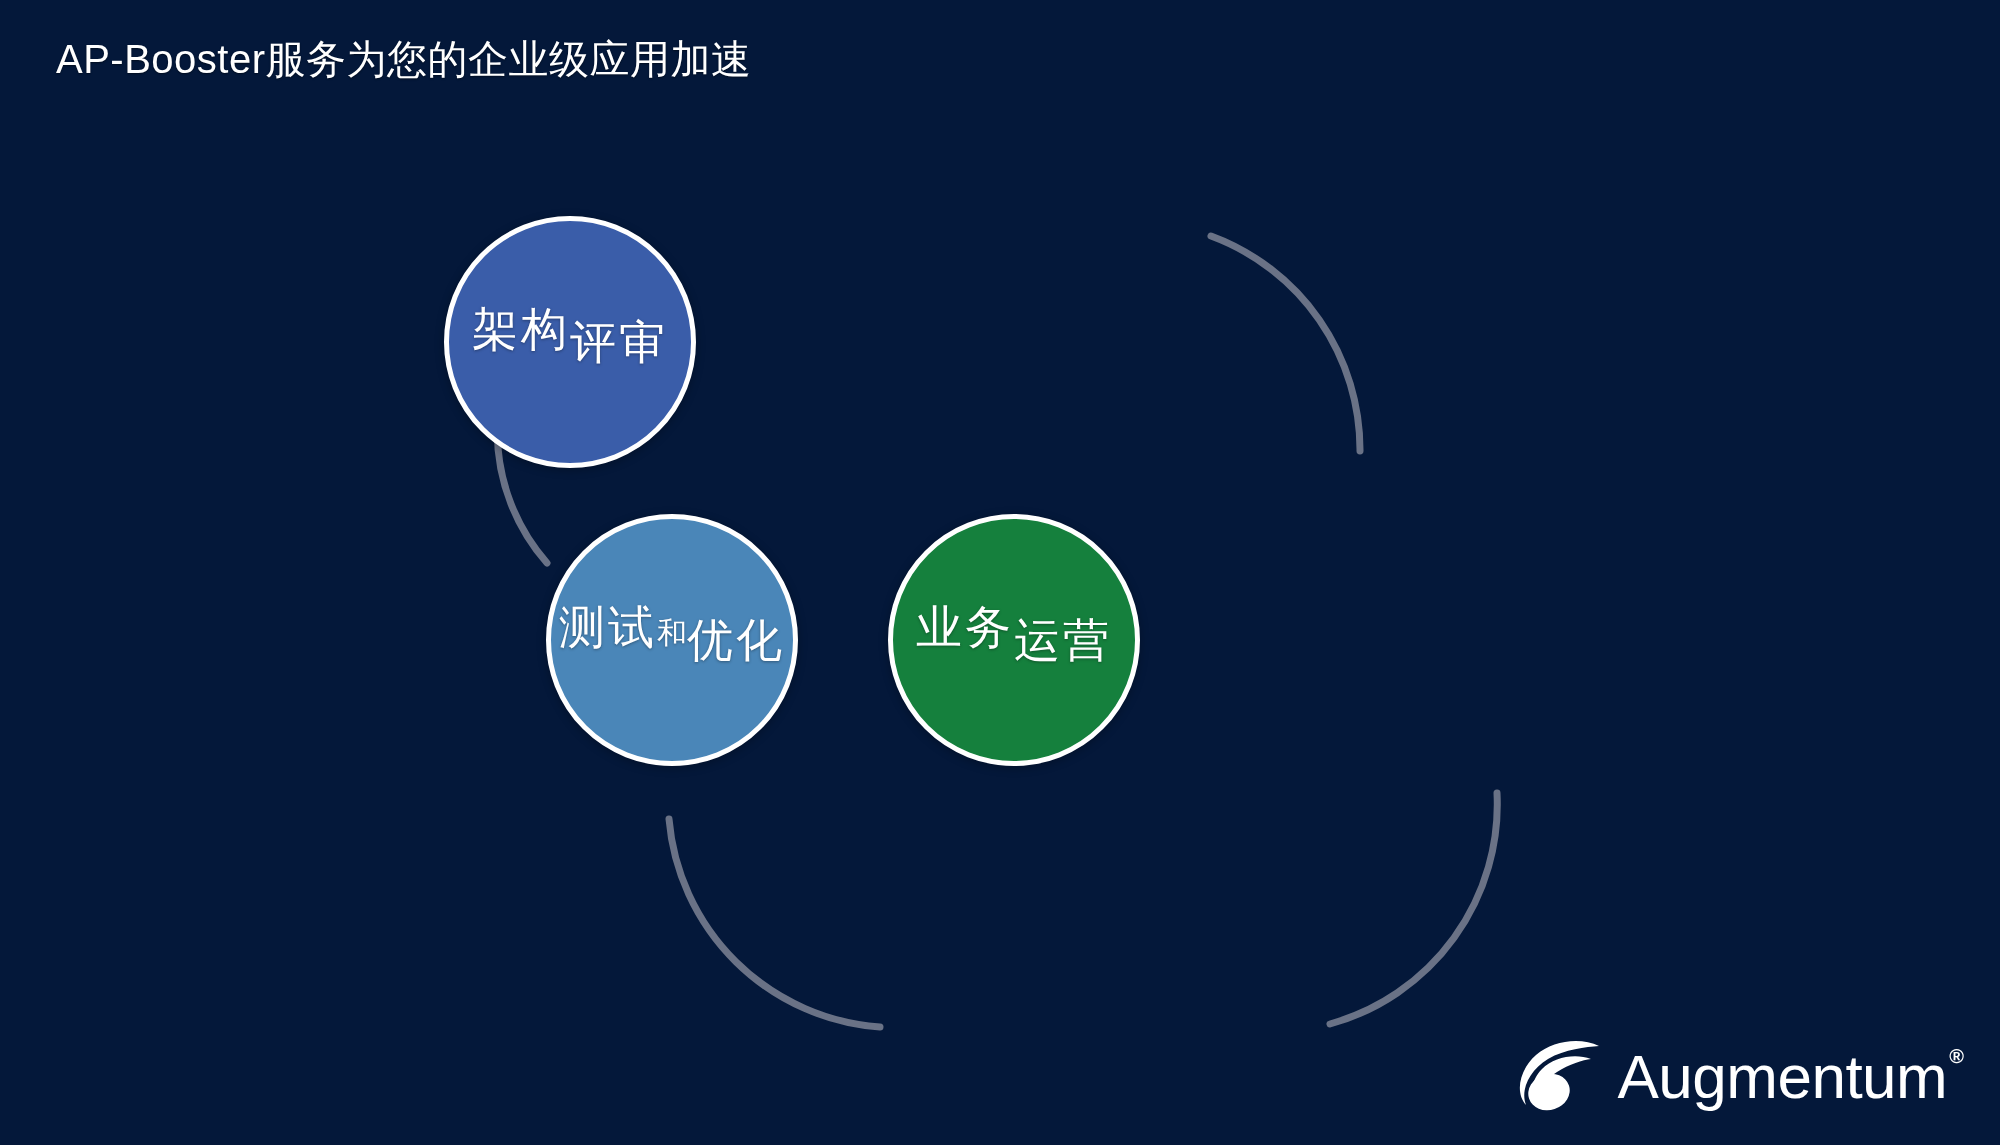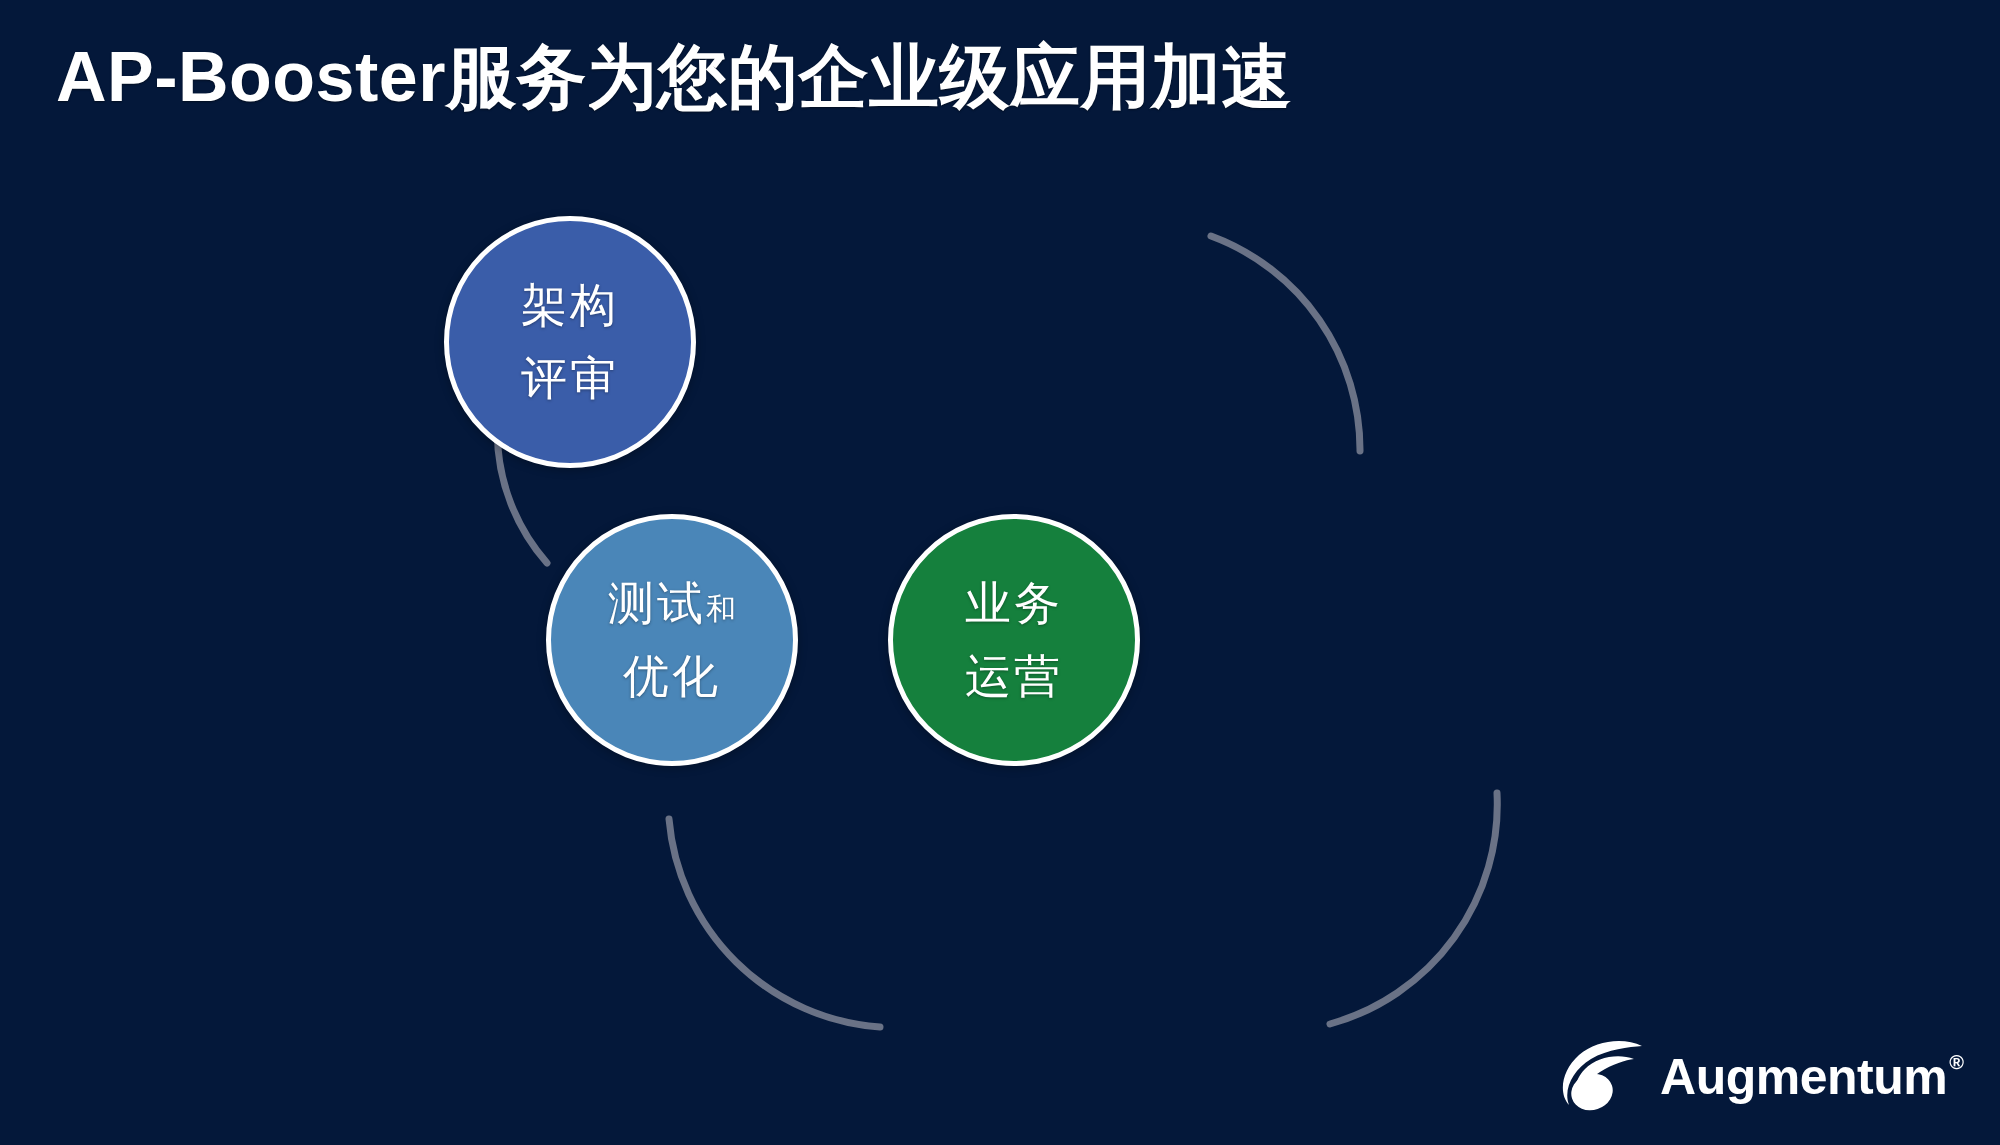--- a/index.html
+++ b/index.html
@@ -20,23 +20,23 @@
     height: 1145px;
     background: #04183a;
     overflow: hidden;
   }
 
   
   #title {
     position: absolute;
     left: 56px;
     top: 36px;
-    font-size: 70px;
+    font-size: 40px;
     line-height: 1.18;
-    font-weight: 700;
+    font-weight: 400;
     color: #ffffff;
     letter-spacing: 0.5px;
     white-space: nowrap;
     text-shadow: 0 1px 2px rgba(0,0,0,0.45);
   }
 
   
   #arcs {
     position: absolute;
     left: 0;
@@ -46,21 +46,21 @@
     pointer-events: none;
   }
 
   
   .node {
     position: absolute;
     border-radius: 50%;
     border: 5px solid #ffffff;
     box-sizing: border-box;
     display: flex;
-    flex-direction: column;
+    flex-direction: row;
     align-items: center;
     justify-content: center;
     color: #ffffff;
     text-align: center;
     box-shadow: 0 2px 10px rgba(0,0,0,0.28);
   }
   .node .line {
     font-size: 46px;
     line-height: 1.02;
     letter-spacing: 3px;
@@ -84,22 +84,22 @@
   #logo {
     position: absolute;
     right: 36px;
     bottom: 30px;
     display: flex;
     align-items: center;
     gap: 14px;
   }
   #logo-mark { display: block; }
   #logo-word {
-    font-size: 50px;
-    font-weight: 700;
+    font-size: 62px;
+    font-weight: 400;
     color: #ffffff;
     letter-spacing: -0.5px;
     line-height: 1;
     position: relative;
     display: inline-block;
   }
   #logo-reg {
     font-size: 20px;
     font-weight: 700;
     color: #ffffff;

